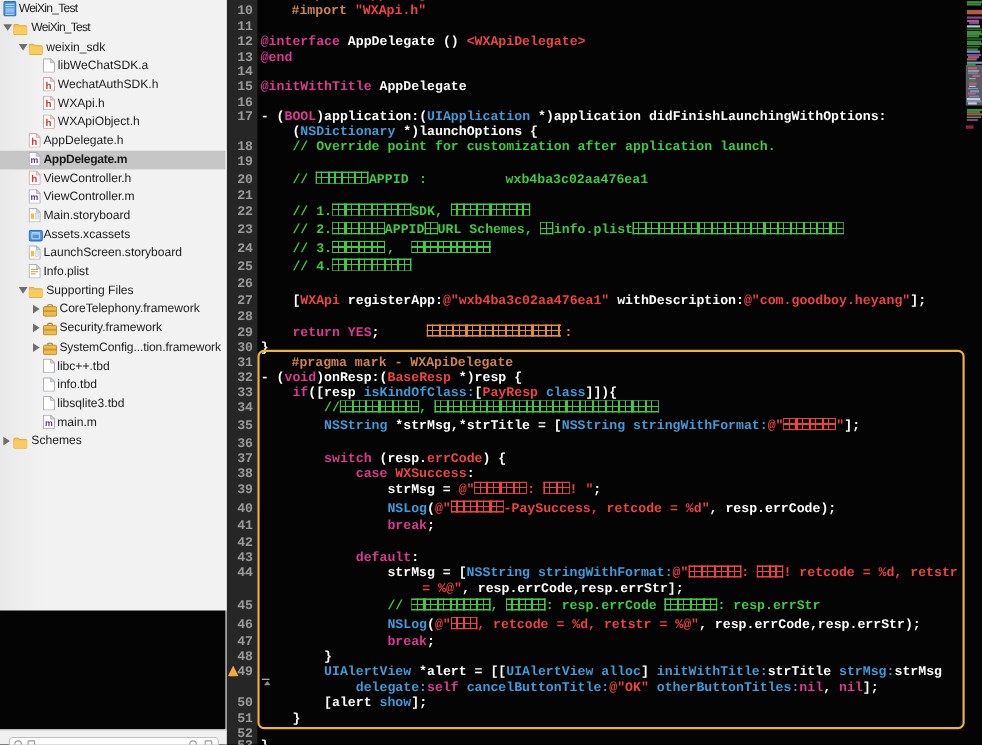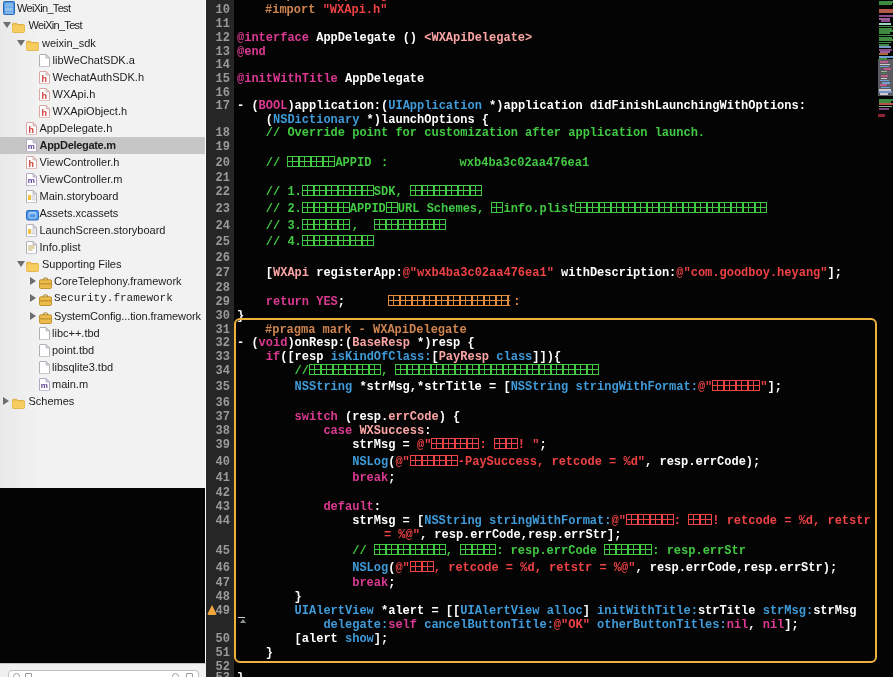--- a/index.html
+++ b/index.html
@@ -3,31 +3,31 @@
 * { margin:0; padding:0; box-sizing:border-box; }
 html,body { width:893px; height:677px; overflow:hidden; background:#040404; position:relative;
   font-family:"Liberation Sans", sans-serif; }
 #ed { position:absolute; left:206px; top:0; width:687px; height:677px; background:#040404; }
 #gut { position:absolute; left:206px; top:0; width:27.5px; height:677px; background:#262626; }
 .ln { position:absolute; left:206px; width:24px; text-align:right; font:bold 12px "Liberation Mono",monospace;
   color:#9a9a9a; line-height:14px; }
 .cl { position:absolute; font:bold 12px "Liberation Mono",monospace; line-height:14px; white-space:pre; }
 b { font-weight:bold; }
 .w { color:#ffffff;margin-top:12px; } .p { color:#db3a92; } .b { color:#3f9bd9; }
-.g { color:#fca5a5; } .c { color:#41c943; } .r { color:#ee4244; }
+.g { color:#ef4444; } .c { color:#41c943; } .r { color:#ee4244; }
 .t { color:#ce8450;margin-left:28px; } .o { color:#e18c3c; }
 .kk { display:inline-block; height:11px; vertical-align:-1px;
   background:
    repeating-linear-gradient(90deg, transparent 0 5px, currentColor 5px 6px, transparent 6px 12px),
    repeating-linear-gradient(90deg, currentColor 0 1px, transparent 1px 11px, currentColor 11px 12px),
    linear-gradient(currentColor 0 1px, transparent 1px 5px, currentColor 5px 6px, transparent 6px 10px, currentColor 10px 11px);
 }
 .kc { color:#41c943; } .kr { color:#ee4244; } .ko { color:#e18c3c; }
 #box { position:absolute; left:234px; top:318px; width:643px; height:345px; border:2px solid #eeb13c; border-radius:6px; }
-#side { position:absolute; left:0; top:0; width:206px; height:488px; background:linear-gradient(90deg,#e9e9e9,#f2f2f2 40px); }
+#side { position:absolute; left:0; top:0; width:206px; height:555px; background:linear-gradient(90deg,#e9e9e9,#f2f2f2 40px); }
 #side .hl { position:absolute; right:0; top:0; width:1.5px; height:677px; background:#fdfdfd; }
 .selband { position:absolute; left:0; width:206px; height:17px; background:#c6c6c6; }
 .sbt { position:absolute; font-size:11px; line-height:14px; color:#1c1c1c; white-space:pre; }
 .sbi { position:absolute; }
 .trid { position:absolute; width:0; height:0; border-left:4.5px solid transparent; border-right:4.5px solid transparent; border-top:6px solid #6e6e6e; }
 .trir { position:absolute; width:0; height:0; border-top:4.5px solid transparent; border-bottom:4.5px solid transparent; border-left:6px solid #6e6e6e; }
 #warn { position:absolute; left:206.5px; top:604.5px; width:0; height:0; border-left:5.5px solid transparent; border-right:5.5px solid transparent; border-bottom:10px solid #f3a73c; border-radius:2px; }
 #caret { position:absolute; left:237.5px; top:616.5px; width:7px; height:1px; background:#c9ced1; }
 #caret2 { position:absolute; left:239.5px; top:619px; width:0; height:0; border-left:3px solid transparent; border-right:3px solid transparent; border-bottom:4px solid #8a8f93; }
 #bbar { position:absolute; left:0; top:663px; width:206px; height:14px; background:#f0f0f0; border-top:1px solid #c4c4c4; }
@@ -277,38 +277,38 @@
         <rect x=".5" y="2.8" width="12" height="8.7" rx="1.2" fill="#edbb4a" stroke="#b98c28" stroke-width=".9"></rect>
         <rect x=".9" y="6" width="11.2" height="1.6" fill="#c89a33"></rect>
       </svg></div>
 <div class="sbt" style="left:54px;top:274px;">CoreTelephony.framework</div>
 <div class="trir" style="left:30px;top:294px"></div>
 <div class="sbi" style="left:38.5px;top:291.5px"><svg width="13" height="12" viewBox="0 0 13 12">
         <path d="M4.5 3V1.8c0-.4.3-.8.8-.8h2.4c.5 0 .8.4.8.8V3" fill="none" stroke="#a3791f" stroke-width="1"></path>
         <rect x=".5" y="2.8" width="12" height="8.7" rx="1.2" fill="#edbb4a" stroke="#b98c28" stroke-width=".9"></rect>
         <rect x=".9" y="6" width="11.2" height="1.6" fill="#c89a33"></rect>
       </svg></div>
-<div class="sbt" style="left:54px;top:291px;font-family:Liberation Mono, monospace;">Security.framework</div>
+<div class="sbt" style="left:54px;top:291px;">Security.framework</div>
 <div class="trir" style="left:30px;top:312px"></div>
 <div class="sbi" style="left:38.5px;top:309.5px"><svg width="13" height="12" viewBox="0 0 13 12">
         <path d="M4.5 3V1.8c0-.4.3-.8.8-.8h2.4c.5 0 .8.4.8.8V3" fill="none" stroke="#a3791f" stroke-width="1"></path>
         <rect x=".5" y="2.8" width="12" height="8.7" rx="1.2" fill="#edbb4a" stroke="#b98c28" stroke-width=".9"></rect>
         <rect x=".9" y="6" width="11.2" height="1.6" fill="#c89a33"></rect>
       </svg></div>
 <div class="sbt" style="left:54px;top:309px;letter-spacing:-0.1px;">SystemConfig...tion.framework</div>
 <div class="sbi" style="left:39px;top:326.0px"><svg width="11" height="13" viewBox="0 0 11 13">
         <path d="M1 .5h6L10.5 4v8a.8.8 0 0 1-.8.8H1a.8.8 0 0 1-.5-.8V1A.8.8 0 0 1 1 .5z" fill="#fff" stroke="#aeb2b8" stroke-width="1"></path>
         <path d="M7 .5 10.5 4H7z" fill="#d8dbe0" stroke="#aeb2b8" stroke-width=".8"></path>
       </svg></div>
 <div class="sbt" style="left:52px;top:326px;">libc++.tbd</div>
 <div class="sbi" style="left:39px;top:343.0px"><svg width="11" height="13" viewBox="0 0 11 13">
         <path d="M1 .5h6L10.5 4v8a.8.8 0 0 1-.8.8H1a.8.8 0 0 1-.5-.8V1A.8.8 0 0 1 1 .5z" fill="#fff" stroke="#aeb2b8" stroke-width="1"></path>
         <path d="M7 .5 10.5 4H7z" fill="#d8dbe0" stroke="#aeb2b8" stroke-width=".8"></path>
       </svg></div>
-<div class="sbt" style="left:52px;top:343px;">point.tbd</div>
+<div class="sbt" style="left:52px;top:343px;">info.tbd</div>
 <div class="sbi" style="left:39px;top:360.0px"><svg width="11" height="13" viewBox="0 0 11 13">
         <path d="M1 .5h6L10.5 4v8a.8.8 0 0 1-.8.8H1a.8.8 0 0 1-.5-.8V1A.8.8 0 0 1 1 .5z" fill="#fff" stroke="#aeb2b8" stroke-width="1"></path>
         <path d="M7 .5 10.5 4H7z" fill="#d8dbe0" stroke="#aeb2b8" stroke-width=".8"></path>
       </svg></div>
 <div class="sbt" style="left:52px;top:360px;">libsqlite3.tbd</div>
 <div class="sbi" style="left:39px;top:377.0px"><svg width="11" height="13" viewBox="0 0 11 13">
         <path d="M1 .5h6L10.5 4v8a.8.8 0 0 1-.8.8H1a.8.8 0 0 1-.5-.8V1A.8.8 0 0 1 1 .5z" fill="#fff" stroke="#b0a8c4" stroke-width="1"></path>
         <path d="M7 .5 10.5 4H7z" fill="#d8dbe0" stroke="#b0a8c4" stroke-width=".8"></path>
         <text x="5.4" y="10" font-family="Liberation Sans" font-size="8" font-weight="bold" fill="#5a3d96" text-anchor="middle">m</text>
       </svg></div>

